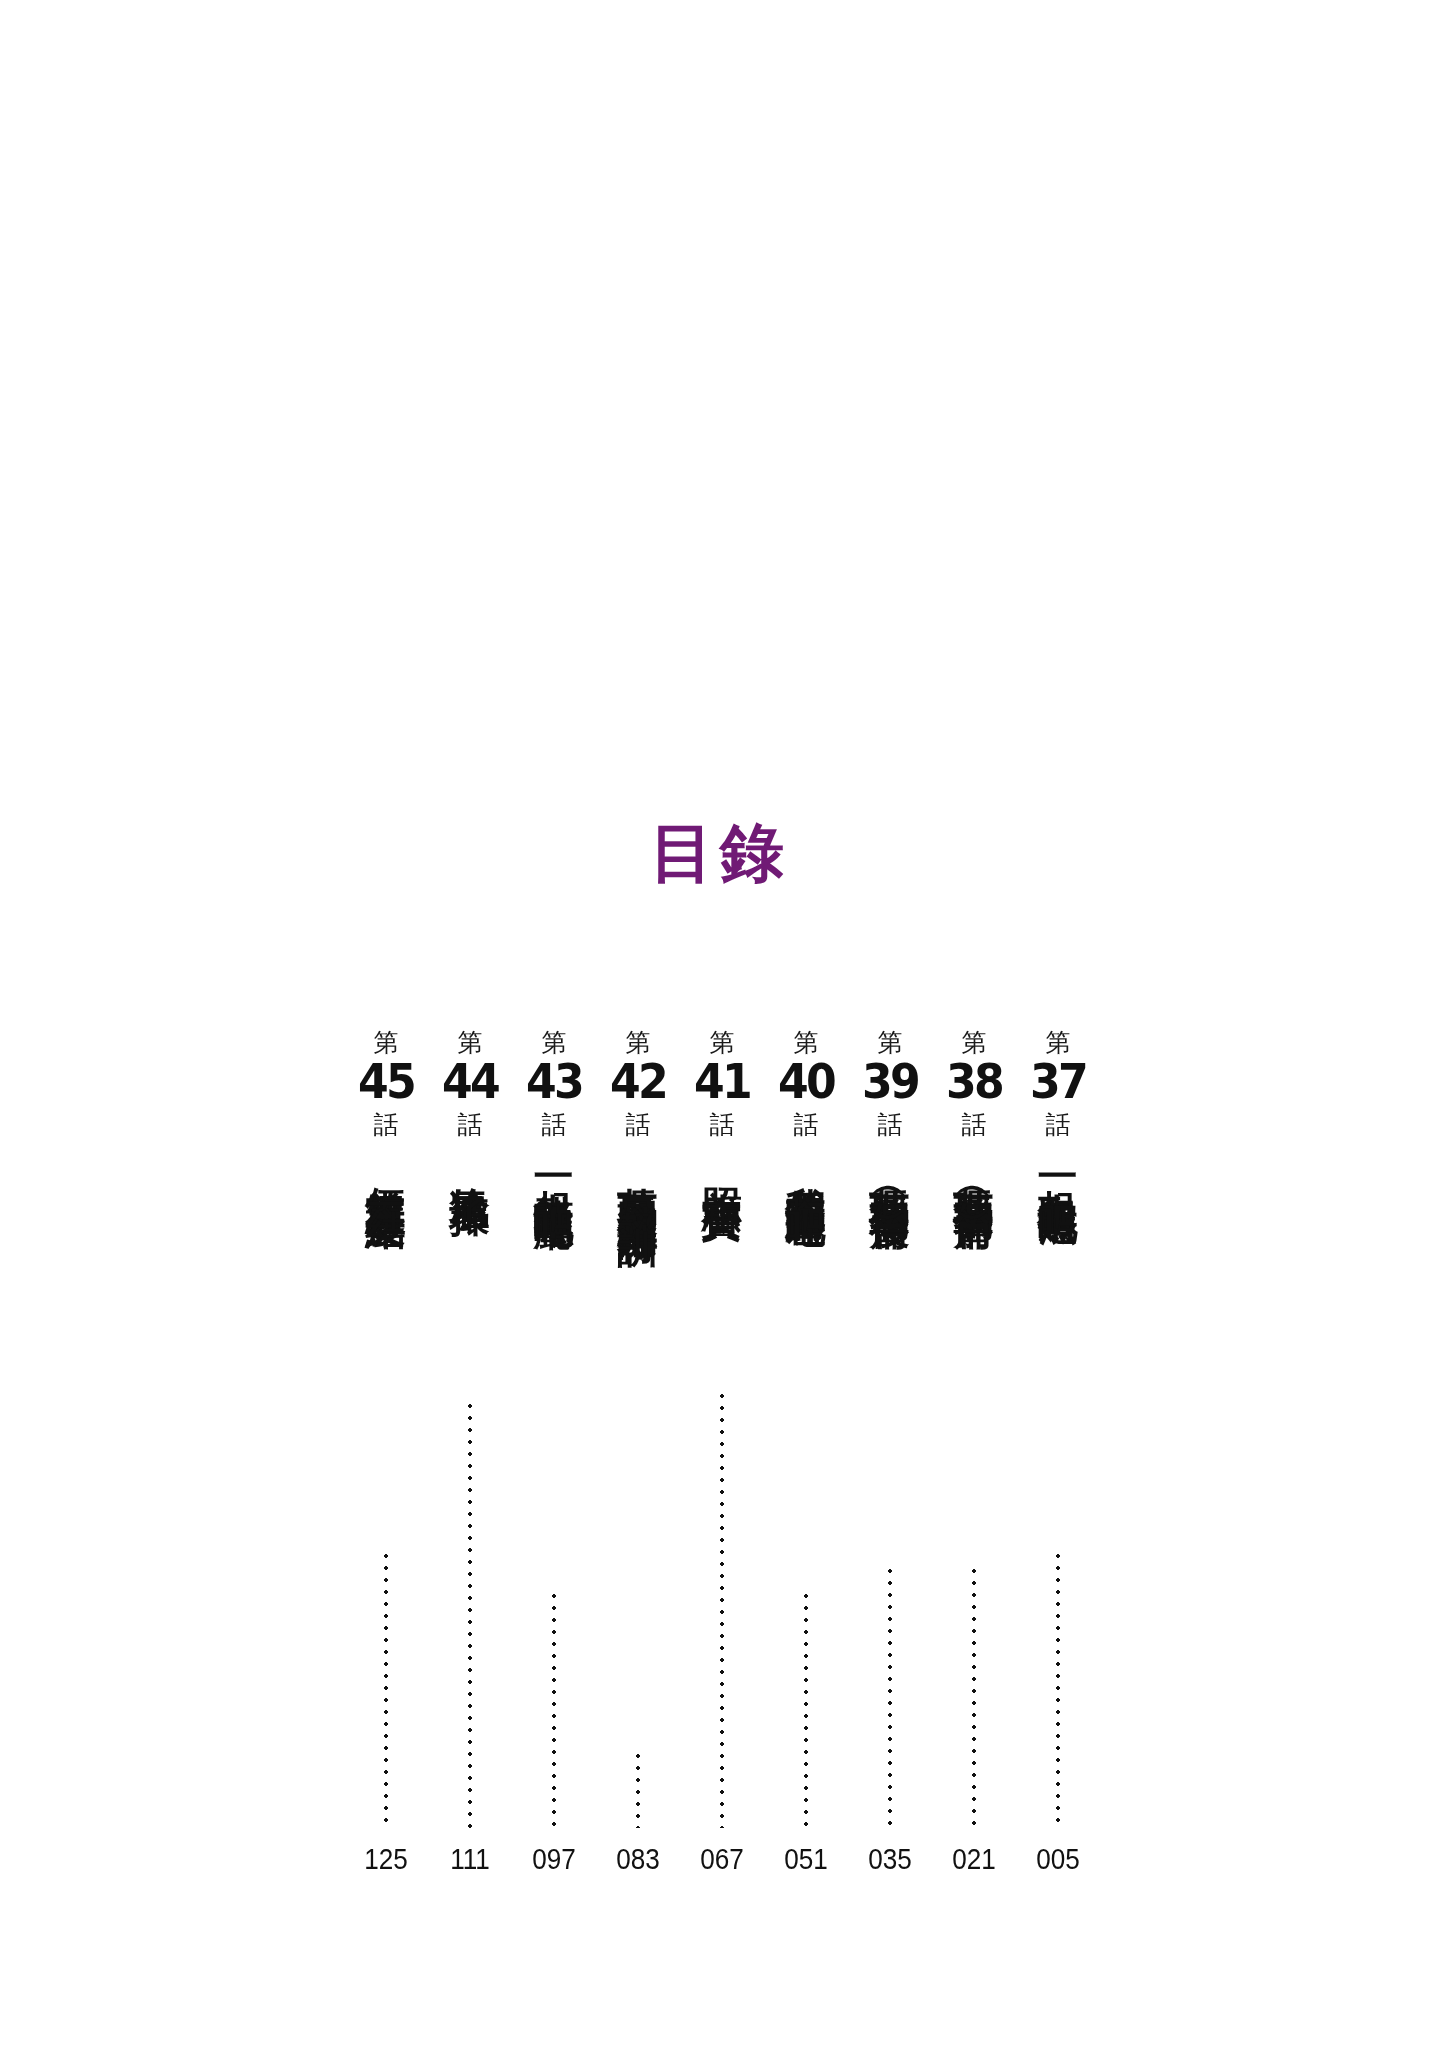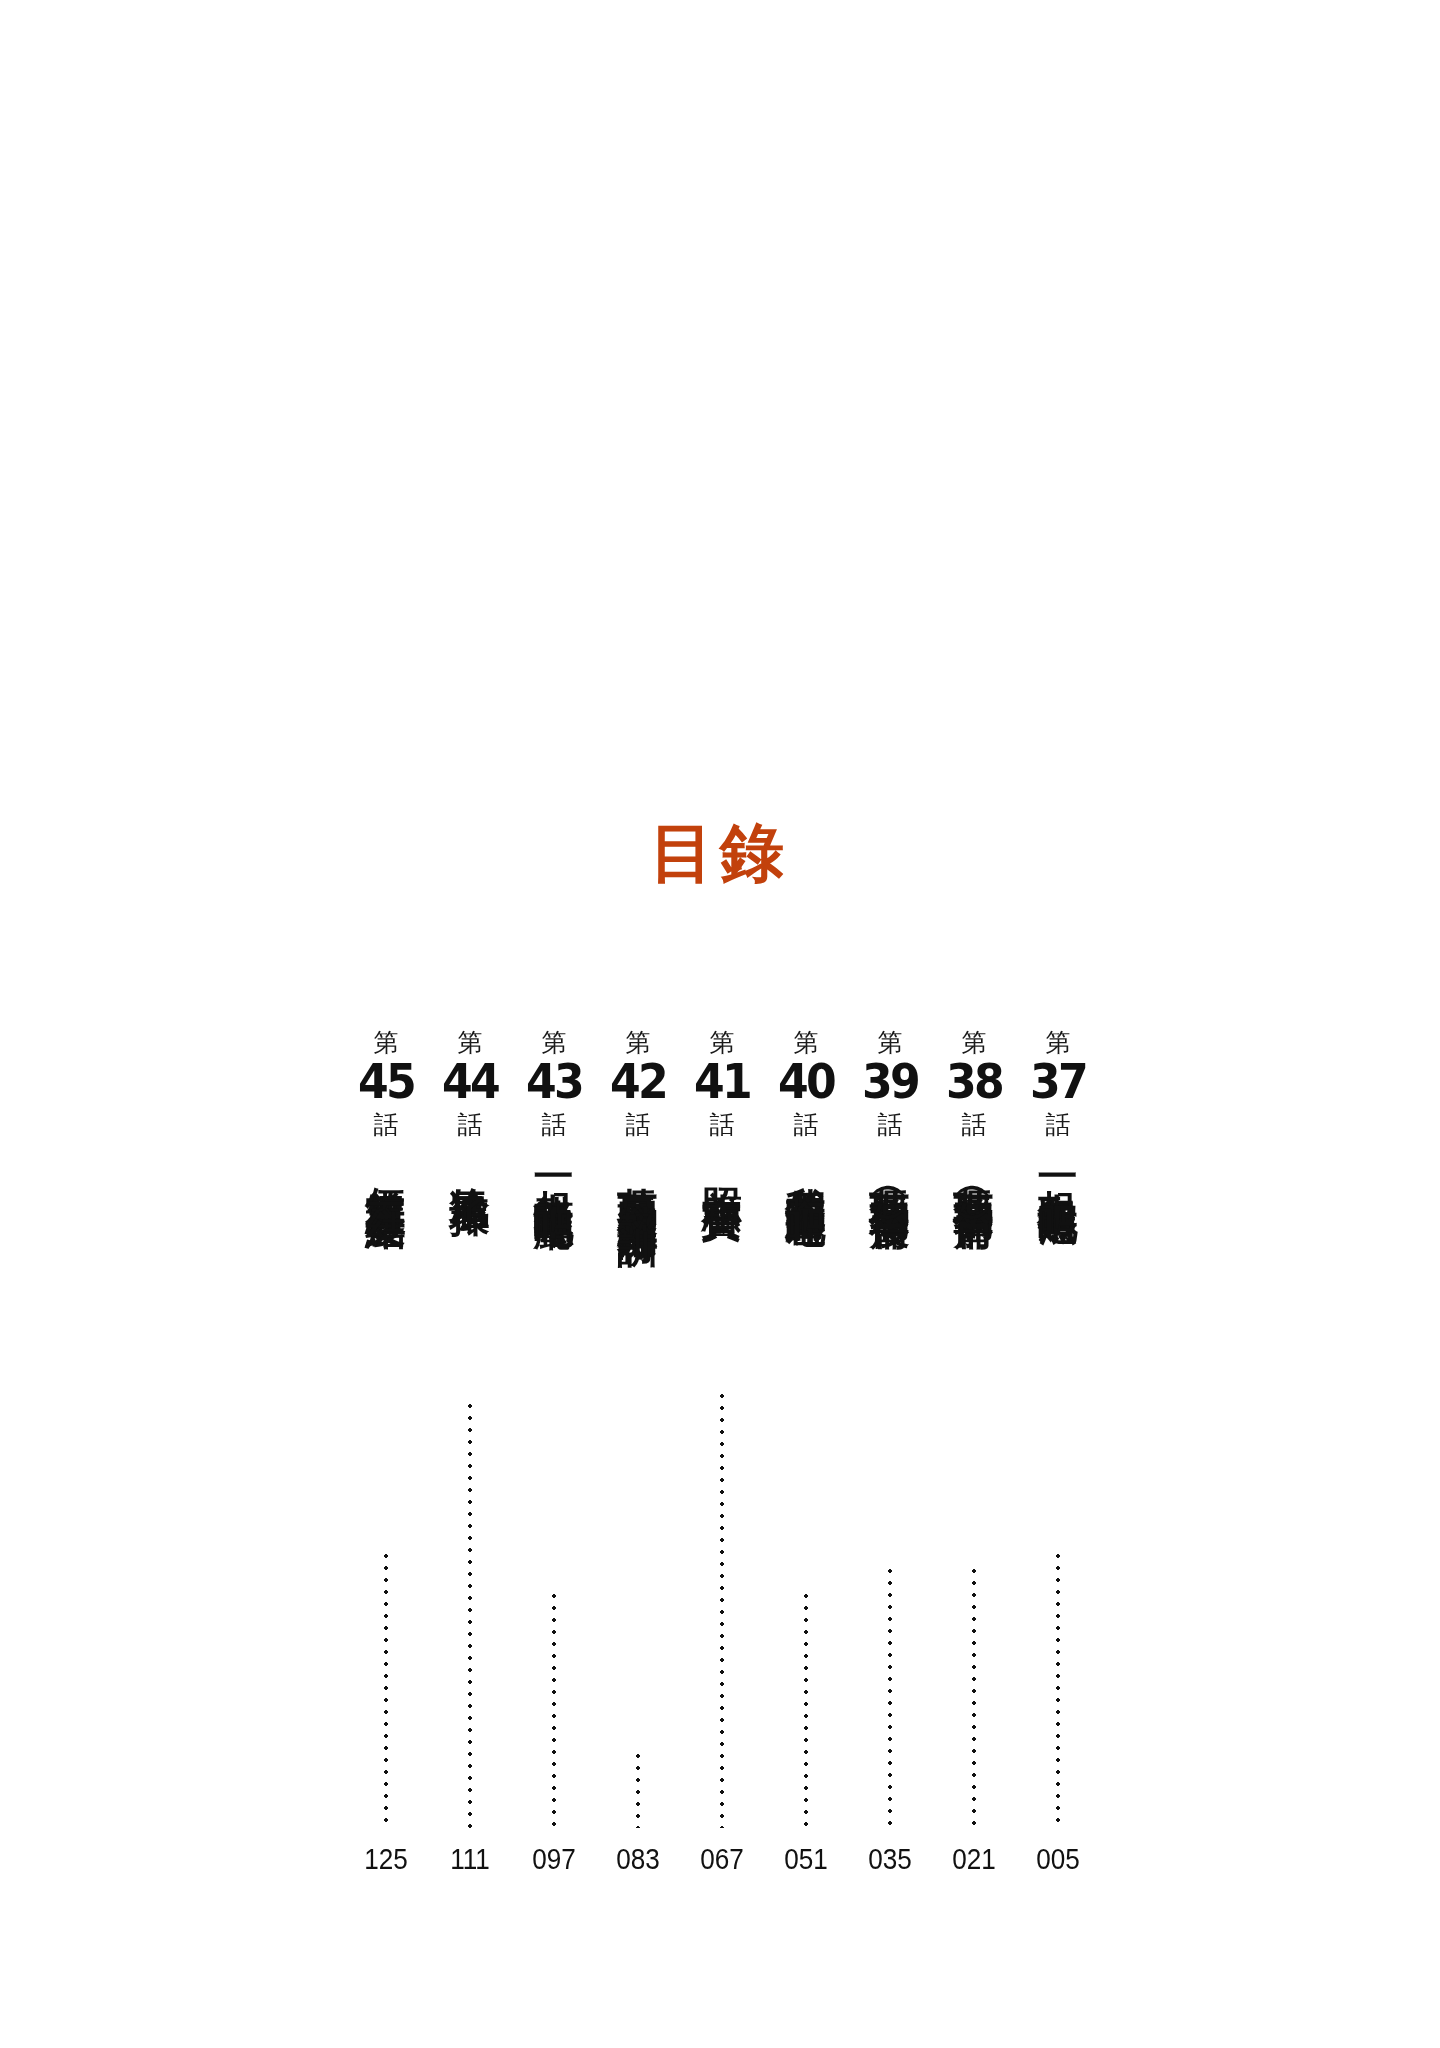--- a/index.html
+++ b/index.html
@@ -18,21 +18,21 @@
     .page-title {
       position: absolute;
       left: 0;
       width: 1440px;
       top: 778px;
       text-align: center;
       font-size: 64px;
       font-weight: bold;
       letter-spacing: 6px;
       line-height: 1;
-      color: #c2410c;
+      color: #701a75;
     }
     .toc {
       position: absolute;
       top: 1030px;
       left: 0;
       width: 1440px;
       height: 850px;
     }
     .chapter {
       position: absolute;

